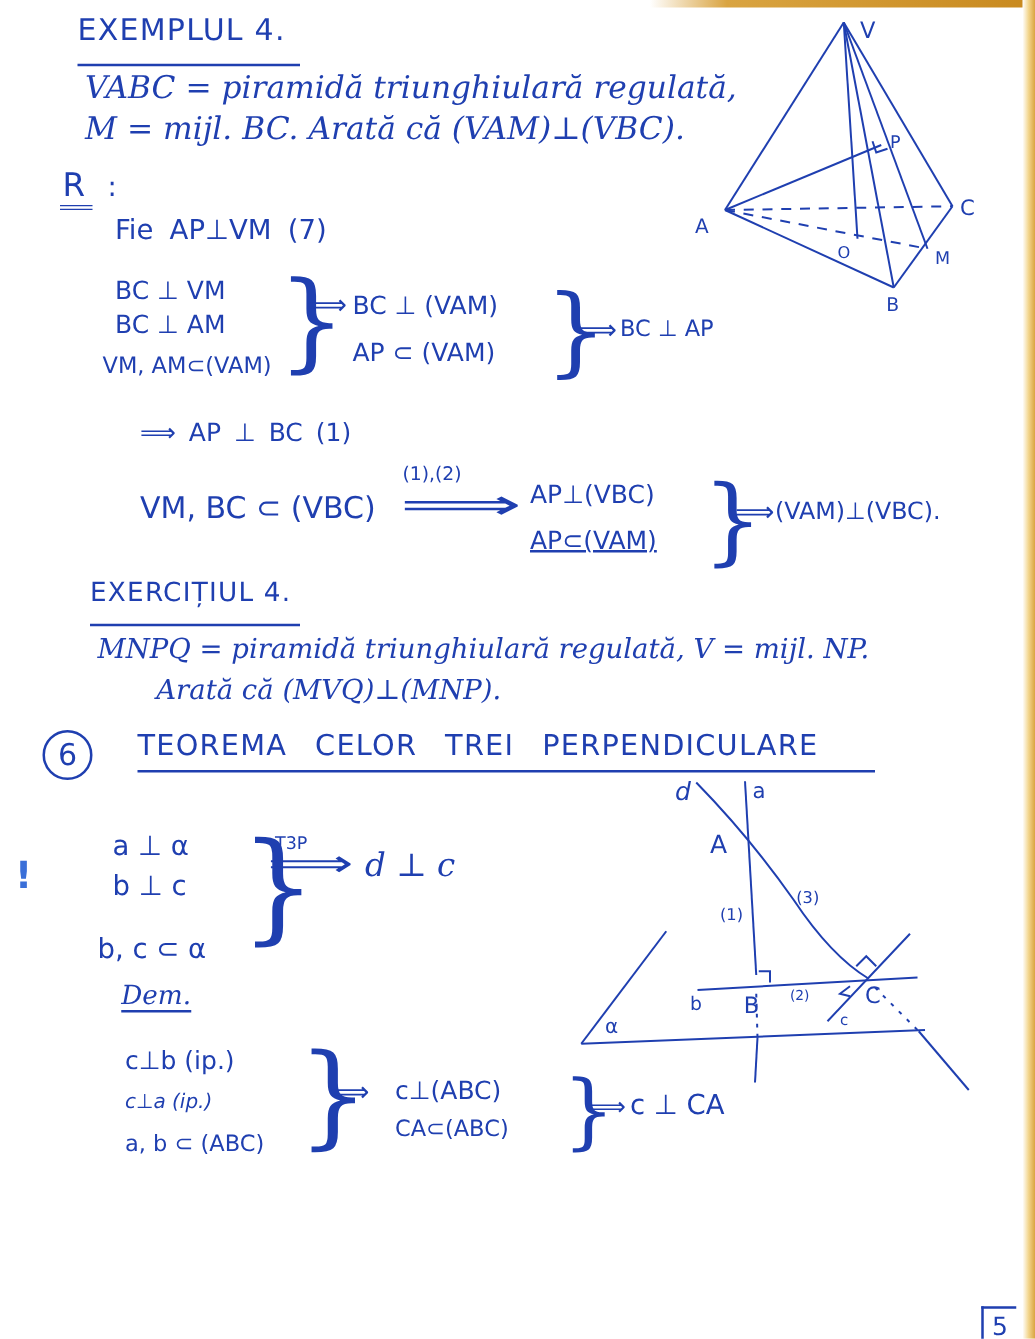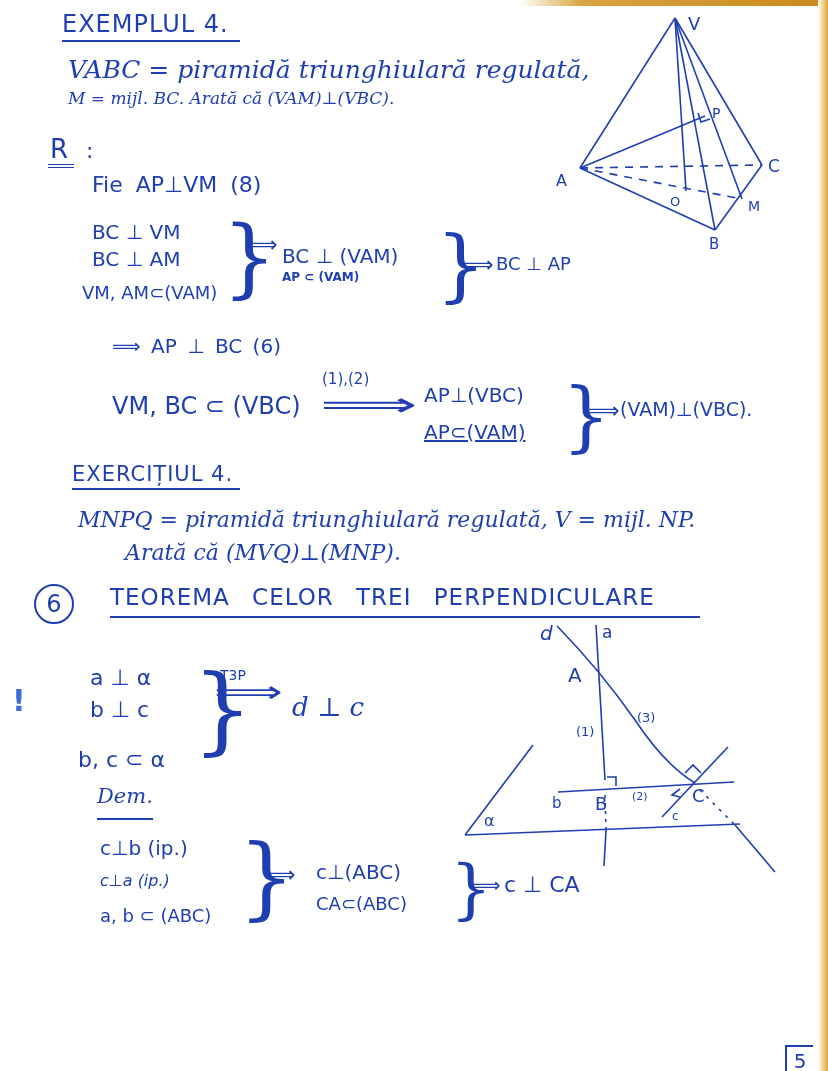--- a/index.html
+++ b/index.html
@@ -17,21 +17,21 @@
     position: absolute; right: 0; top: 0; width: 10px; height: 1071px;
     background: linear-gradient(to right, #ffffff, #f2d48a 50%, #d9a441);
   }
   .hw {
     position: absolute; white-space: nowrap;
     font-family: "DejaVu Sans", sans-serif;
     color: #1f3fb0; font-weight: normal;
   }
   .caps { letter-spacing: 1px; }
   .script { font-family: "DejaVu Serif", serif; font-style: italic; }
-  .ul { border-bottom: 2px solid #1f3fb0; padding-bottom: 2px; }
+  .ul { border-bottom: 2px solid #1f3fb0; padding-bottom: 13px; }
   .dul { border-bottom: 4px double #1f3fb0; }
   svg { position: absolute; overflow: visible; }
   svg .ln { stroke: #1f3fb0; stroke-width: 1.6; fill: none; }
   svg .dash { stroke: #1f3fb0; stroke-width: 1.6; fill: none; stroke-dasharray: 8 7; }
   svg .lbl { fill: #1f3fb0; font-family: "DejaVu Sans", sans-serif; }
   .brace { font-family: "DejaVu Serif", serif; font-weight: 200; color: #1f3fb0; position: absolute; line-height: 1; }
   .circle-num {
     position: absolute; width: 36px; height: 36px; border: 2px solid #1f3fb0; border-radius: 50%;
     display: flex; align-items: center; justify-content: center; font-size: 24px;
   }
@@ -43,40 +43,40 @@
   .excl { position: absolute; left: 12px; top: 683px; font-size: 30px; font-weight: bold; color: #3a6fd8; }
 </style>
 </head>
 <body>
 
 <div class="page-edge-top"></div>
 <div class="page-edge-right"></div>
 
 <div class="hw caps ul" style="left:62px; top:10px; font-size:24px; padding-right:8px; width:170px;">EXEMPLUL 4.</div>
 <div class="hw script" style="left:68px; top:55px; font-size:25px;">VABC = piramidă triunghiulară regulată,</div>
-<div class="hw script" style="left:68px; top:88px; font-size:17px;">M = mijl. BC. Arată că (VAM)⊥(VBC).</div>
+<div class="hw script" style="left:68px; top:88px; font-size:25px;">M = mijl. BC. Arată că (VAM)⊥(VBC).</div>
 
 <div class="hw dul" style="left:48px; top:134px; font-size:26px; padding:0 6px 0 2px;">R</div>
 <div class="hw" style="left:86px; top:138px; font-size:22px;">:</div>
 
-<div class="hw" style="left:92px; top:172px; font-size:22px; word-spacing:6px;">Fie AP⊥VM   (8)</div>
+<div class="hw" style="left:92px; top:172px; font-size:22px; word-spacing:6px;">Fie AP⊥VM   (7)</div>
 
 <div class="hw" style="left:92px; top:220px; font-size:20px;">BC ⊥ VM</div>
 <div class="hw" style="left:92px; top:247px; font-size:20px;">BC ⊥ AM</div>
 <div class="hw" style="left:82px; top:282px; font-size:18px;">VM, AM⊂(VAM)</div>
 <div class="brace" style="left:222px; top:214px; font-size:86px;">}</div>
 <div class="hw" style="left:246px; top:232px; font-size:22px;">⟹</div>
 
-<div class="hw" style="left:282px; top:232px; font-size:20px;margin-top:12px;">BC ⊥ (VAM)</div>
-<div class="hw" style="left:282px; top:270px; font-size:12px;font-weight:bold;">AP ⊂ (VAM)</div>
+<div class="hw" style="left:282px; top:232px; font-size:20px;">BC ⊥ (VAM)</div>
+<div class="hw" style="left:282px; top:270px; font-size:20px;">AP ⊂ (VAM)</div>
 <div class="brace" style="left:436px; top:226px; font-size:78px;">}</div>
 <div class="hw" style="left:462px; top:252px; font-size:22px;">⟹</div>
 <div class="hw" style="left:496px; top:253px; font-size:18px;">BC ⊥ AP</div>
 
-<div class="hw" style="left:112px; top:334px; font-size:20px; word-spacing:4px;">⟹  AP ⊥ BC  (6)</div>
+<div class="hw" style="left:112px; top:334px; font-size:20px; word-spacing:4px;">⟹  AP ⊥ BC  (1)</div>
 
 <div class="hw" style="left:112px; top:392px; font-size:24px;">VM, BC ⊂ (VBC)</div>
 <div class="hw" style="left:322px; top:370px; font-size:15px;">(1),(2)</div>
 <div class="hw" style="left:320px; top:384px; font-size:34px; transform:scaleX(2); transform-origin:left;">⟹</div>
 <div class="hw" style="left:424px; top:383px; font-size:20px;">AP⊥(VBC)</div>
 <div class="hw" style="left:424px; top:420px; font-size:20px;text-decoration:underline;">AP⊂(VAM)</div>
 <div class="brace" style="left:562px; top:378px; font-size:76px;">}</div>
 <div class="hw" style="left:588px; top:398px; font-size:22px;">⟹</div>
 <div class="hw" style="left:620px; top:398px; font-size:19px;">(VAM)⊥(VBC).</div>
 
@@ -114,23 +114,23 @@
 <div class="hw caps" style="left:110px; top:584px; font-size:23px; word-spacing:14px; border-bottom:2px solid #1f3fb0; padding-bottom:6px; width:590px;">TEOREMA CELOR TREI PERPENDICULARE</div>
 
 <div class="excl">!</div>
 
 <div class="hw" style="left:90px; top:665px; font-size:22px;">a ⊥ α</div>
 <div class="hw" style="left:90px; top:697px; font-size:22px;">b ⊥ c</div>
 <div class="hw" style="left:78px; top:747px; font-size:22px;">b, c ⊂ α</div>
 <div class="brace" style="left:192px; top:661px; font-size:96px;">}</div>
 <div class="hw" style="left:220px; top:667px; font-size:14px;">T3P</div>
 <div class="hw" style="left:214px; top:674px; font-size:30px; transform:scaleX(1.6); transform-origin:left;">⟹</div>
-<div class="hw script" style="left:292px; top:678px; font-size:26px;margin-top:14px;">d ⊥ c</div>
+<div class="hw script" style="left:292px; top:678px; font-size:26px;">d ⊥ c</div>
 
-<div class="hw script" style="left:97px; top:784px; font-size:21px; border-bottom:2px solid #1f3fb0; padding-bottom:10px;">Dem.</div>
+<div class="hw script" style="left:97px; top:784px; font-size:21px; border-bottom:2px solid #1f3fb0; padding-bottom:0;">Dem.</div>
 
 <div class="hw" style="left:100px; top:836px; font-size:20px;">c⊥b (ip.)</div>
 <div class="hw" style="left:100px; top:871px; font-size:16px;font-style:italic;">c⊥a (ip.)</div>
 <div class="hw" style="left:100px; top:905px; font-size:18px;">a, b ⊂ (ABC)</div>
 <div class="brace" style="left:238px; top:832px; font-size:90px;">}</div>
 <div class="hw" style="left:264px; top:862px; font-size:22px;">⟹</div>
 <div class="hw" style="left:316px; top:860px; font-size:20px;">c⊥(ABC)</div>
 <div class="hw" style="left:316px; top:893px; font-size:18px;">CA⊂(ABC)</div>
 <div class="brace" style="left:450px; top:856px; font-size:66px;">}</div>
 <div class="hw" style="left:472px; top:873px; font-size:20px;">⟹</div>

